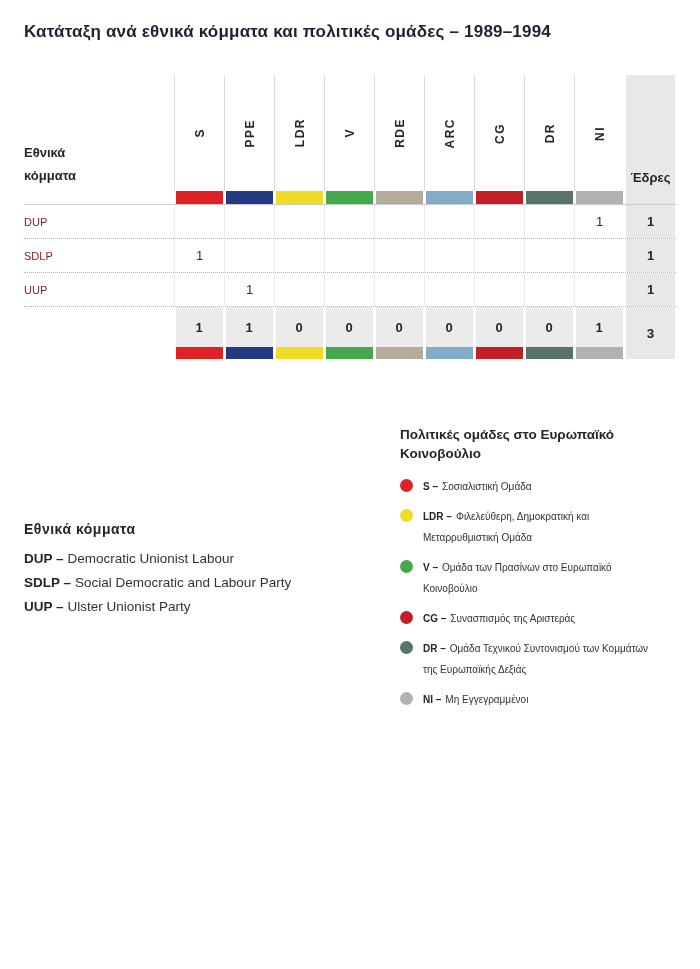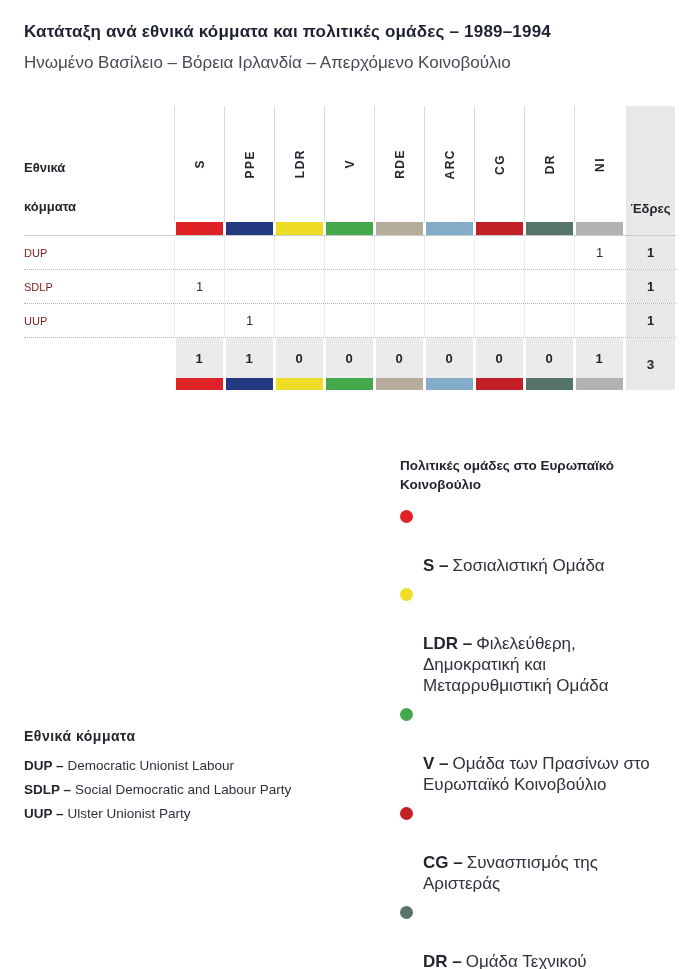--- a/index.html
+++ b/index.html
@@ -8,21 +8,21 @@
 
   
   .title { font-size:17px; font-weight:bold; color:#1d2230; letter-spacing:.2px; }
   .subtitle { font-size:17px; font-weight:400; color:#454a55; margin-top:11px; }
 
   
   .matrix { margin-top:33px; width:652px; }
   .trow { display:grid; grid-template-columns:150px repeat(9,50px) 51px; }
   .hrow { height:116px; }
   .h-corner { display:flex; flex-direction:column; justify-content:flex-end; padding-bottom:4px;
-              font-weight:bold; font-size:13px; line-height:23px; color:#23262e;gap:16px; }
+              font-weight:bold; font-size:13px; line-height:23px; color:#23262e; }
   .h-group { display:flex; align-items:center; justify-content:center; border-left:1px solid #dcdcdc; }
   .h-group:first-of-type { border-left:1px solid #dcdcdc; }
   .vlabel { writing-mode:vertical-rl; transform:rotate(180deg); font-weight:bold; font-size:12px;
             letter-spacing:1.5px; color:#23262e; }
   .h-seats { background:#e8e8e8; margin-left:2px; display:flex; align-items:flex-end; justify-content:center;
              padding-bottom:6px; font-weight:bold; font-size:13px; color:#23262e; }
 
   .bandrow { height:13px; }
   .bandcell { padding:0 1.5px; }
   .bandcell .seg { height:100%; }
@@ -47,30 +47,29 @@
   
   .legends { display:flex; margin-top:66px;align-items:center; }
   .leg-left { width:376px; }
   .leg-left h3 { font-size:14px; font-weight:bold; color:#23262e; margin-bottom:14px; letter-spacing:.5px; }
   .party-line { font-size:13.5px; color:#2e323c; margin-bottom:9px; }
   .party-line b { color:#23262e; margin-right:4px; }
   .leg-right { width:252px; }
   .leg-right h3 { font-size:13.5px; font-weight:bold; color:#23262e; line-height:19px; margin-bottom:13px; }
   .gitem { display:flex; align-items:flex-start; margin-bottom:9px; }
   .dot { width:13px; height:13px; border-radius:50%; flex-shrink:0; margin:3px 10px 0 0; }
-  .gtext { font-size:17px; line-height:21px; color:#2e323c;margin-top:48px; }
+  .gtext { font-size:10px; line-height:21px; color:#2e323c; }
   .gtext b { color:#23262e; margin-right:4px; }
 </style>
 </head>
 <body>
 
 <div class="page">
 
   <div class="title">Κατάταξη ανά εθνικά κόμματα και πολιτικές ομάδες – 1989–1994</div>
-  <div class="subtitle">Ηνωμένο Βασίλειο – Βόρεια Ιρλανδία – Απερχόμενο Κοινοβούλιο</div>
 
   <div class="matrix">
 
     <div class="trow hrow">
       <div class="h-corner">
         <span>Εθνικά</span>
         <span>κόμματα</span>
       </div>
       <div class="h-group">
           <span class="vlabel">S</span>

